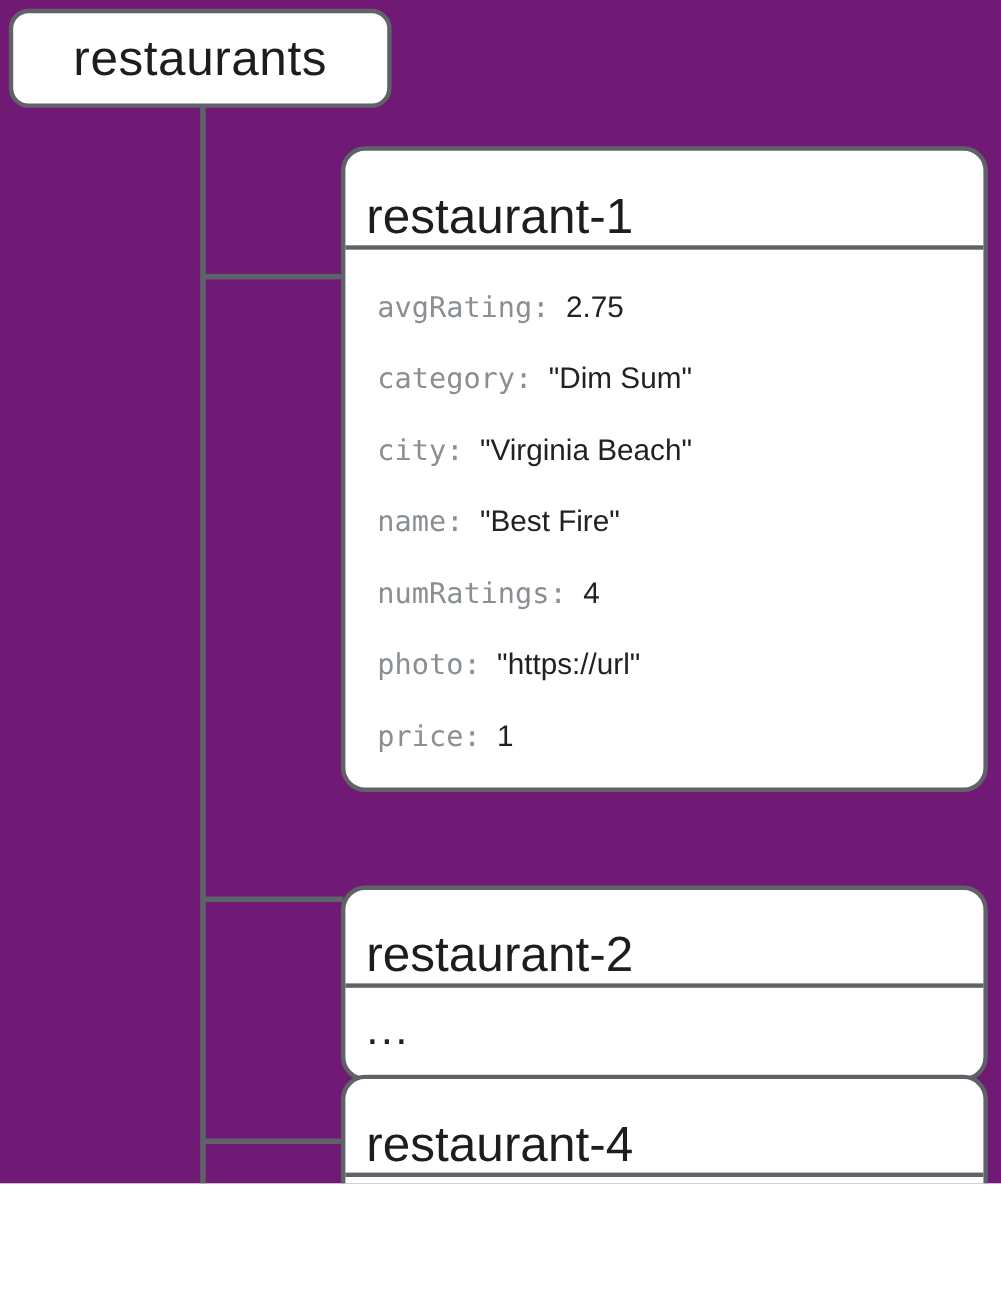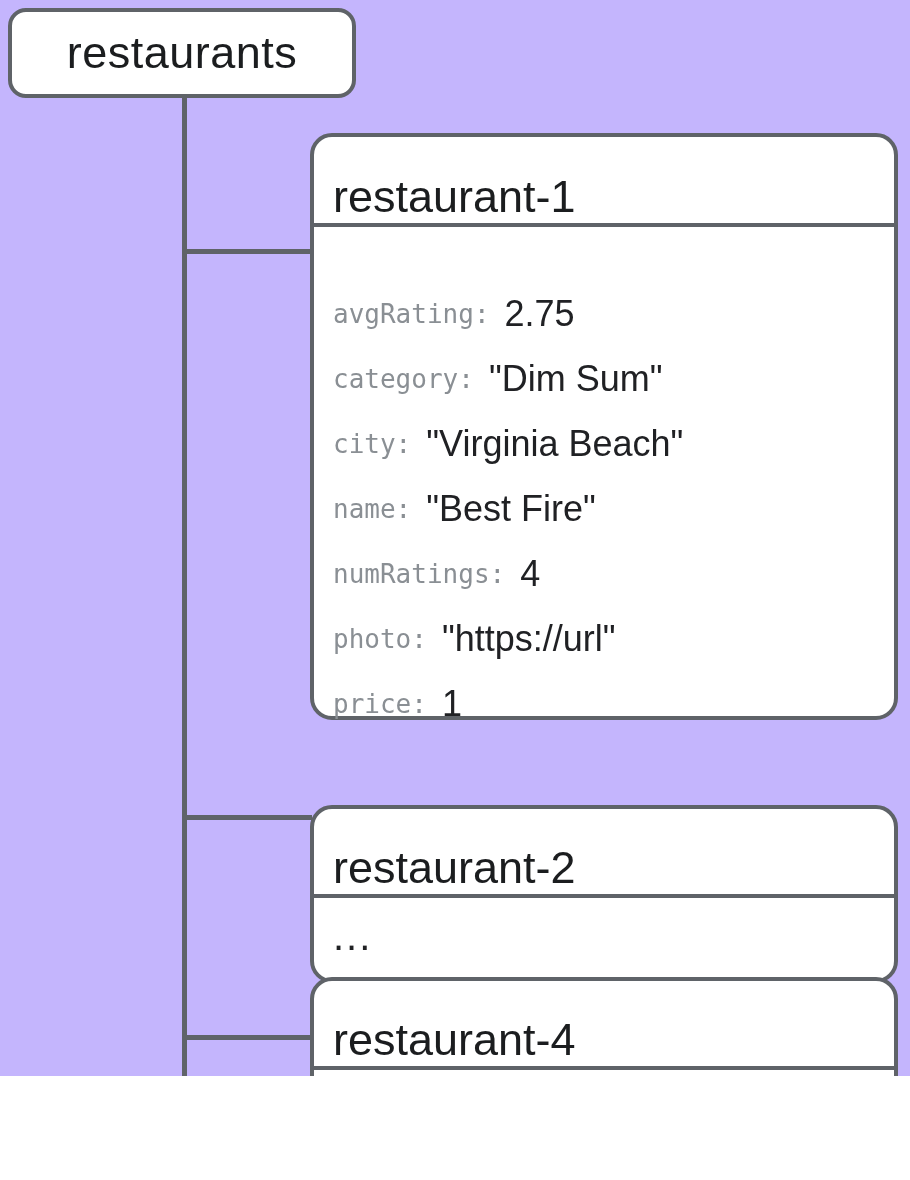--- a/index.html
+++ b/index.html
@@ -5,21 +5,21 @@
   html, body {
     margin: 0;
     padding: 0;
     background: #ffffff;
     font-family: "Liberation Sans", sans-serif;
   }
   .stage {
     position: relative;
     width: 910px;
     height: 1076px;
-    background: #c4b5fd;
+    background: #701a75;
     overflow: hidden;
   }
   
   .root-box {
     position: absolute;
     left: 8px;
     top: 8px;
     width: 348px;
     height: 90px;
     box-sizing: border-box;
@@ -74,36 +74,35 @@
     align-items: flex-end;
     padding-left: 19px;
   }
   .card-1 .card-header { height: 86px; }
   .card-2 .card-header, .card-3 .card-header { height: 85px; }
   .card-title {
     font-size: 45px;
     color: #1b1d1f;
   }
   .card-body {
-    padding: 20px 0 0 19px;
-    margin-top: 34px;
+    padding: 20px 0 0 29px;
   }
   .field-row {
     height: 65px;
     display: flex;
     align-items: center;
   }
   .field-key {
     font-family: "DejaVu Sans Mono", "Liberation Mono", monospace;
     font-size: 26px;
     color: #8a8f94;
     white-space: pre;
   }
   .field-value {
-    font-size: 36px;
+    font-size: 27px;
     color: #202124;
     margin-left: 15px;
     white-space: pre;
   }
   .ellipsis-body {
     padding: 6px 0 0 19px;
   }
   .ellipsis-text {
     font-size: 40px;
     color: #202124;

